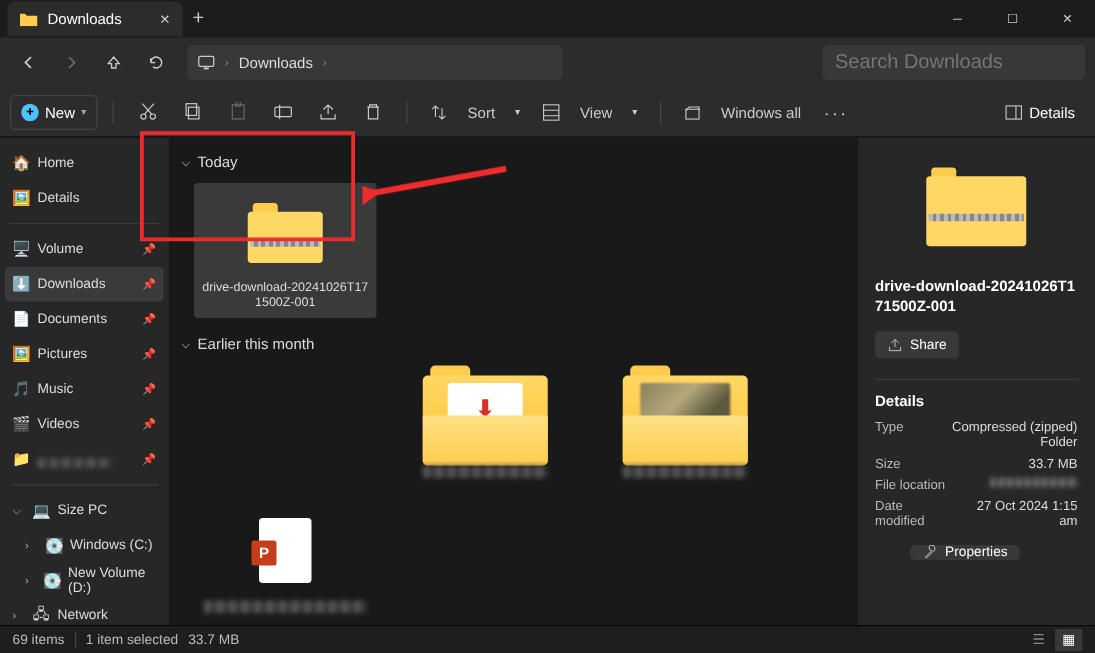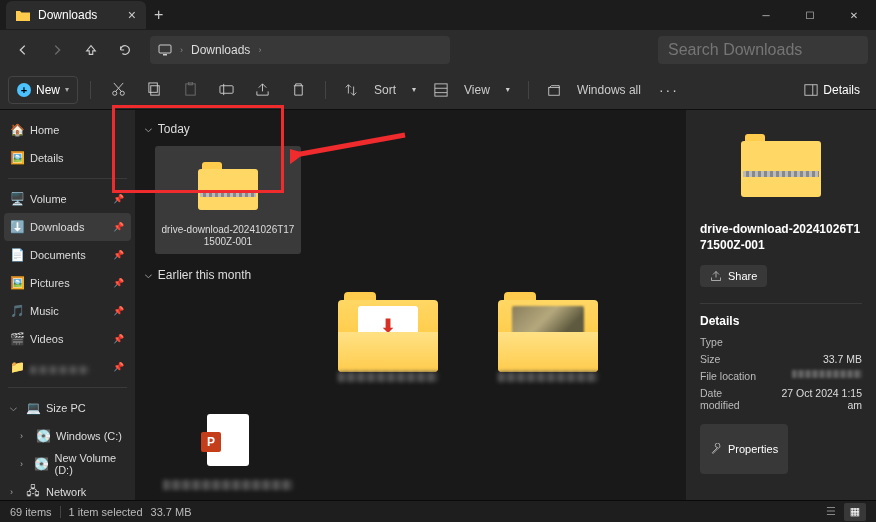--- a/index.html
+++ b/index.html
@@ -70,21 +70,21 @@
 .dpZip .zipFolder { width: 80px; height: 64px; }
 .dpZip .zipBody { width: 80px; height: 56px; }
 .dpZip .zipper { top: 30px; }
 .dpTitle { font-size: 12px; color: #fff; font-weight: 600; margin-bottom: 12px; word-break: break-all; line-height: 1.3; }
 .dpShareBtn { display: inline-flex; gap: 6px; background: #383838; border-radius: 4px; padding: 5px 10px; cursor: pointer; font-size: 11px; width: fit-content; }
 .dpHr { height: 1px; background: #3a3a3a; margin: 16px 0 10px 0; }
 .dpSection { font-size: 12px; font-weight: 600; margin-bottom: 8px; }
 .dpRow { display: flex; justify-content: space-between; font-size: 10.5px; color: #bbb; margin-bottom: 5px; gap: 8px; }
 .dpRow .v { color: #ddd; text-align: right; }
 .blurVal { width: 70px; height: 8px; background: repeating-linear-gradient(90deg,#666 0 4px,#444 4px 7px); filter: blur(1.5px); }
-.dpPropBtn { display: inline-flex; align-items: center; gap: 6px; background: #383838; border-radius: 4px; padding: 19px 10px; cursor: pointer; font-size: 11px; width: fit-content; margin-top: 8px; }
+.dpPropBtn { display: inline-flex; align-items: center; gap: 6px; background: #383838; border-radius: 4px; padding: 0 10px; cursor: pointer; font-size: 11px; width: fit-content; margin-top: 8px; margin-left: 28px; }
 
 .statusbar { height: 22px; background: #1e1e1e; display: flex; align-items: center; padding: 0 10px; font-size: 11px; color: #bbb; border-top: 1px solid #0a0a0a; }
 .sbSep { width: 1px; height: 12px; background: #444; margin: 0 8px; }
 .viewToggles { margin-left: auto; display: flex; gap: 2px; }
 .vt { width: 22px; height: 18px; display: flex; align-items: center; justify-content: center; color: #888; cursor: pointer; border-radius: 2px; font-size: 11px; }
 .vt.active { color: #fff; background: #383838; }
 
 svg { display: block; }
 </style>
 </head>
@@ -368,20 +368,21 @@
     <div class="dpShareBtn">
       <svg width="12" height="12" viewBox="0 0 16 16">
           <path d="M8 2 L12 6 M8 2 L4 6 M8 2 V10 M2 10 V14 H14 V10" stroke="#ccc" fill="none"></path>
         </svg>
       <span>Share</span>
     </div>
     <div class="dpHr"></div>
     <div class="dpSection">Details</div>
     <div class="dpRow">
         <span>Type</span>
+        <span class="v">Compressed (zipped) Folder</span>
       </div>
     <div class="dpRow">
         <span>Size</span>
         <span class="v">33.7 MB</span>
       </div>
     <div class="dpRow">
         <span>File location</span>
         <span class="blurVal"></span>
       </div>
     <div class="dpRow">

